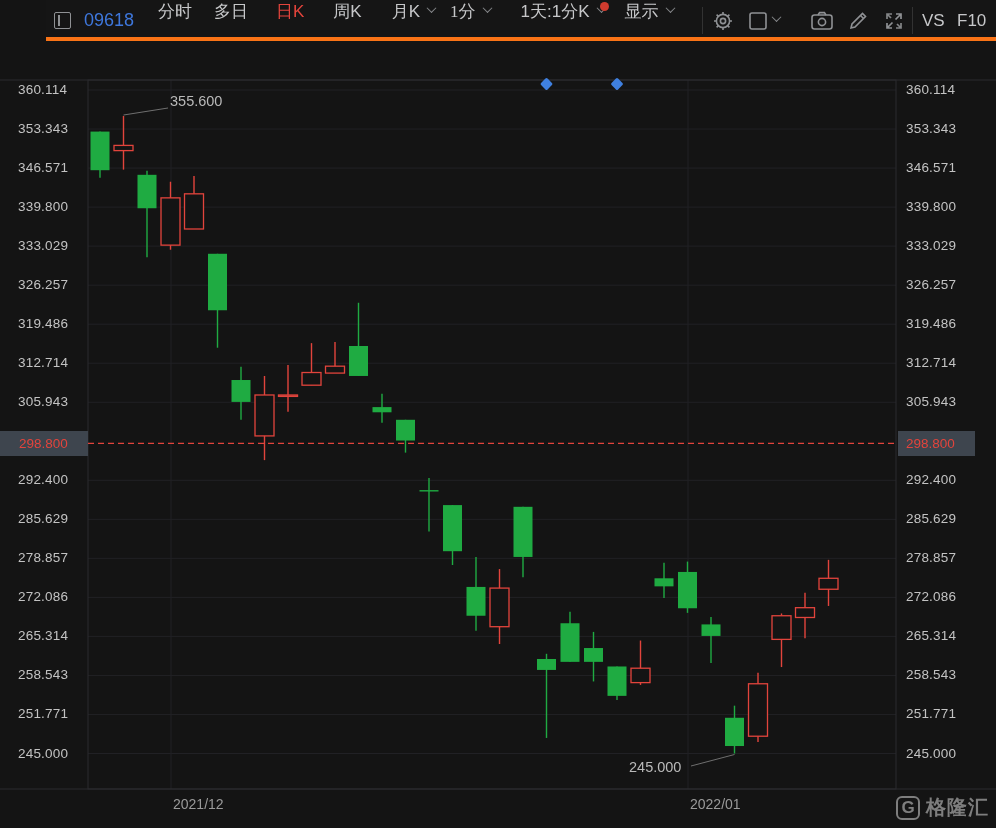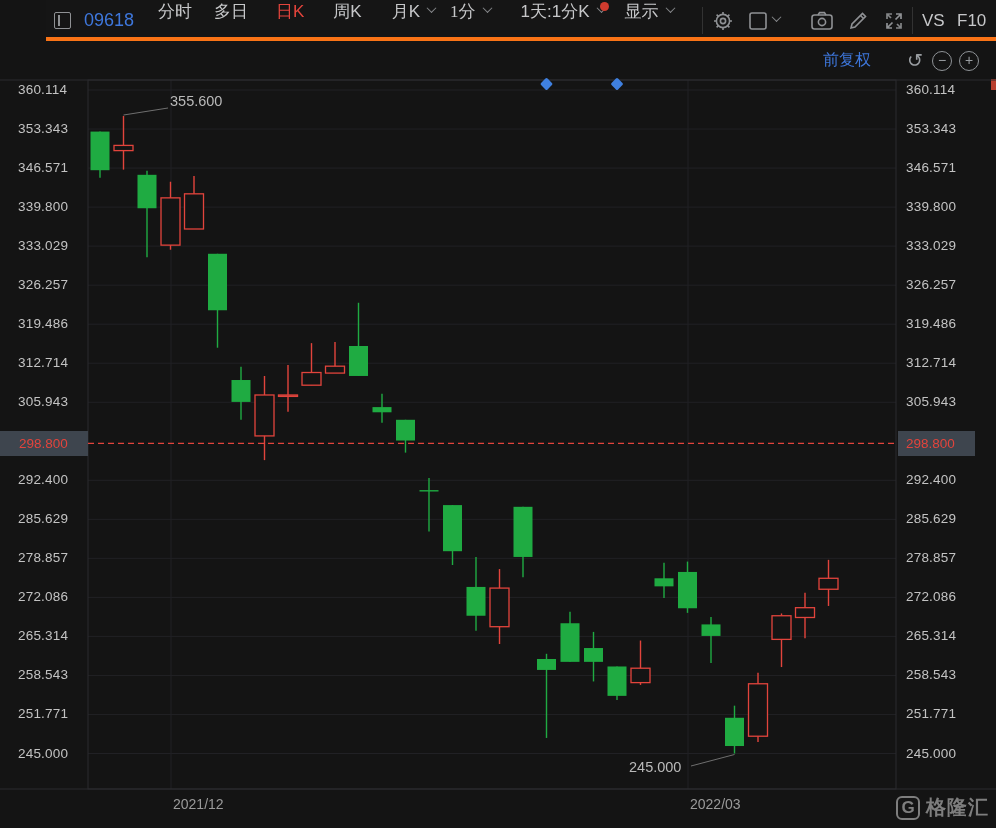--- a/index.html
+++ b/index.html
@@ -135,27 +135,20 @@
         </svg>
       </span>
     <span class="v-div" style="left:866px"></span>
     <span class="t-item t-label" style="left:876px">VS</span>
     <span class="t-item t-label" style="left:911px">F10</span>
     <span class="icon-btn" style="left:957px">
         <span class="panel-ico pr"></span>
       </span>
   </header>
 
-  <div class="adjust-row">
-    <span class="adjust-label">前复权</span>
-    <span class="circle-btn" style="left:905px; border:none; font-size:19px; line-height:20px;">↺</span>
-    <span class="circle-btn" style="left:932px">−</span>
-    <span class="circle-btn" style="left:959px">+</span>
-    <span class="edge-accent"></span>
-  </div>
 
   <svg class="chart" id="chartSvg" width="996" height="828">
       <line x1="88" x2="896" y1="90" y2="90" stroke="#212125" stroke-width="1"></line>
       <line x1="88" x2="896" y1="129.03" y2="129.03" stroke="#212125" stroke-width="1"></line>
       <line x1="88" x2="896" y1="168.06" y2="168.06" stroke="#212125" stroke-width="1"></line>
       <line x1="88" x2="896" y1="207.09" y2="207.09" stroke="#212125" stroke-width="1"></line>
       <line x1="88" x2="896" y1="246.12" y2="246.12" stroke="#212125" stroke-width="1"></line>
       <line x1="88" x2="896" y1="285.15" y2="285.15" stroke="#212125" stroke-width="1"></line>
       <line x1="88" x2="896" y1="324.18" y2="324.18" stroke="#212125" stroke-width="1"></line>
       <line x1="88" x2="896" y1="363.21000000000004" y2="363.21000000000004" stroke="#212125" stroke-width="1"></line>
@@ -279,21 +272,21 @@
       <div class="axis-label" style="left: 906px; top: 589.39px;">272.086</div>
       <div class="axis-label" style="left: 906px; top: 628.42px;">265.314</div>
       <div class="axis-label" style="left: 906px; top: 667.45px;">258.543</div>
       <div class="axis-label" style="left: 906px; top: 706.48px;">251.771</div>
       <div class="axis-label" style="left: 906px; top: 745.51px;">245.000</div>
     </div>
   <div class="pc-box pc-left">298.800</div>
   <div class="pc-box pc-right">298.800</div>
 
   <div class="xlabel" style="left:173px">2021/12</div>
-  <div class="xlabel" style="left:690px">2022/03</div>
+  <div class="xlabel" style="left:690px">2022/01</div>
 
   <div class="annot" style="left:170px; top:93px">355.600</div>
   <div class="annot" style="left:629px; top:759px">245.000</div>
 
   <div class="watermark">
     <span class="wm-logo">G</span>
     <span class="wm-text">格隆汇</span>
   </div>
 </div>
 

